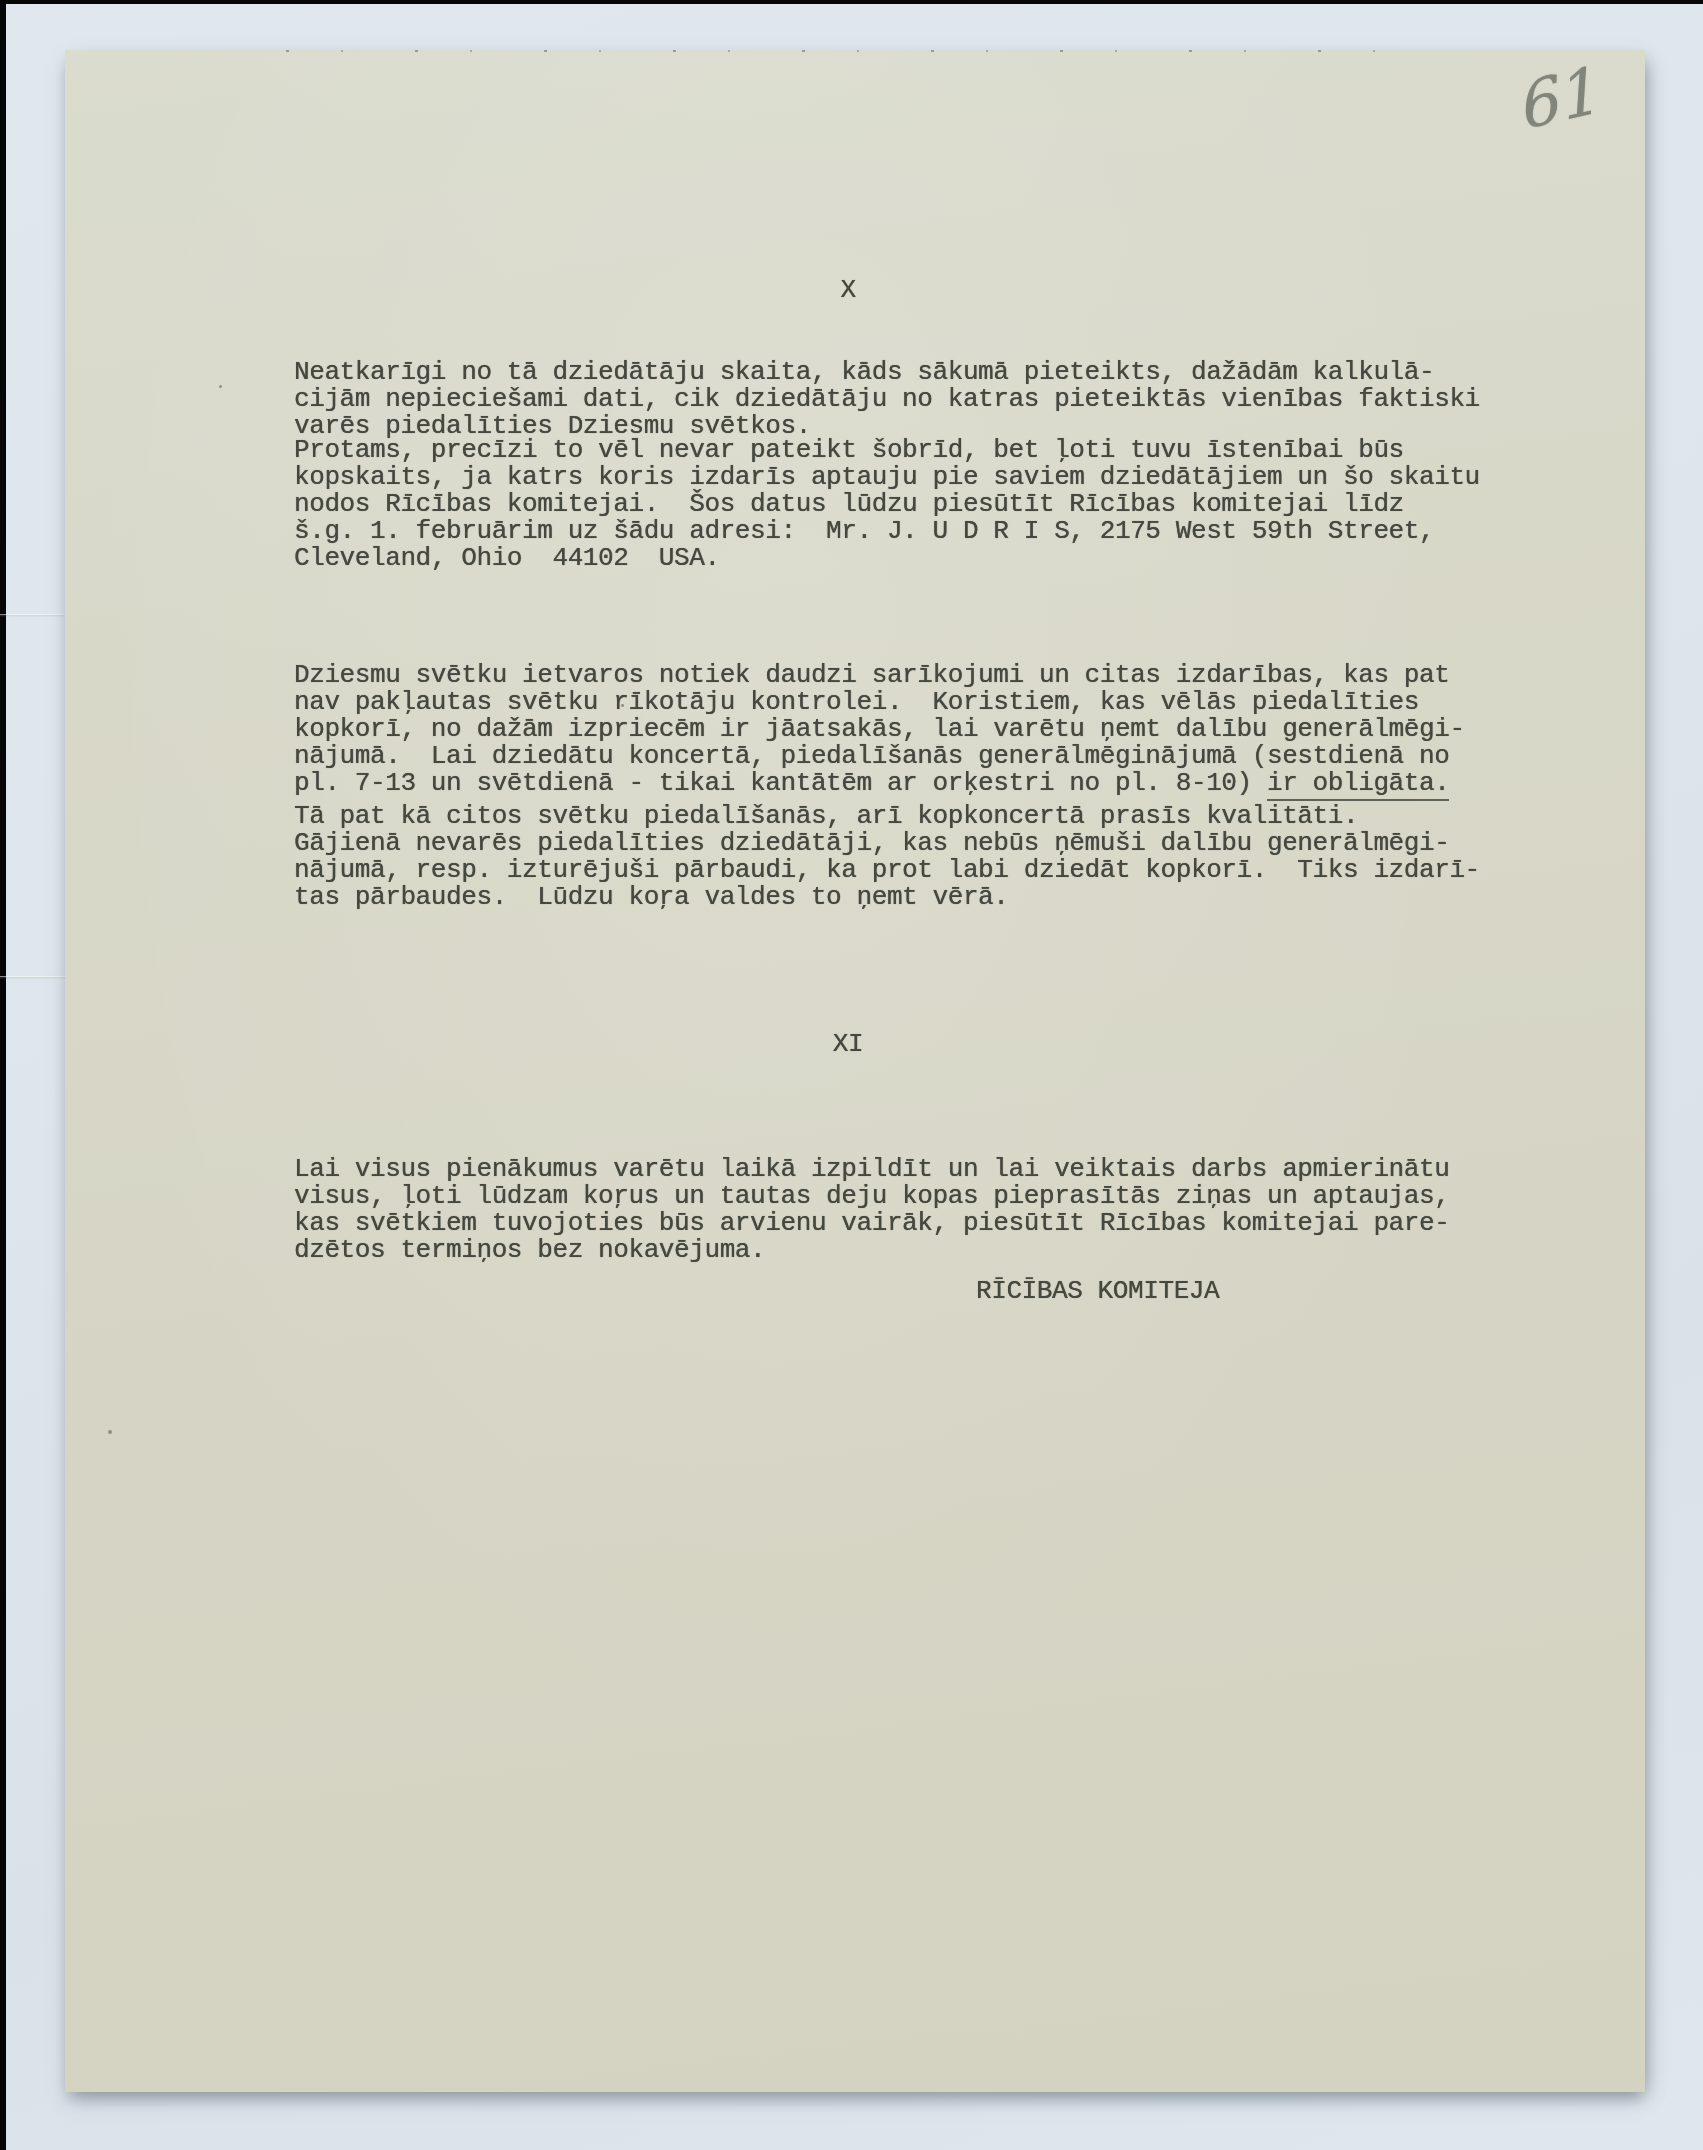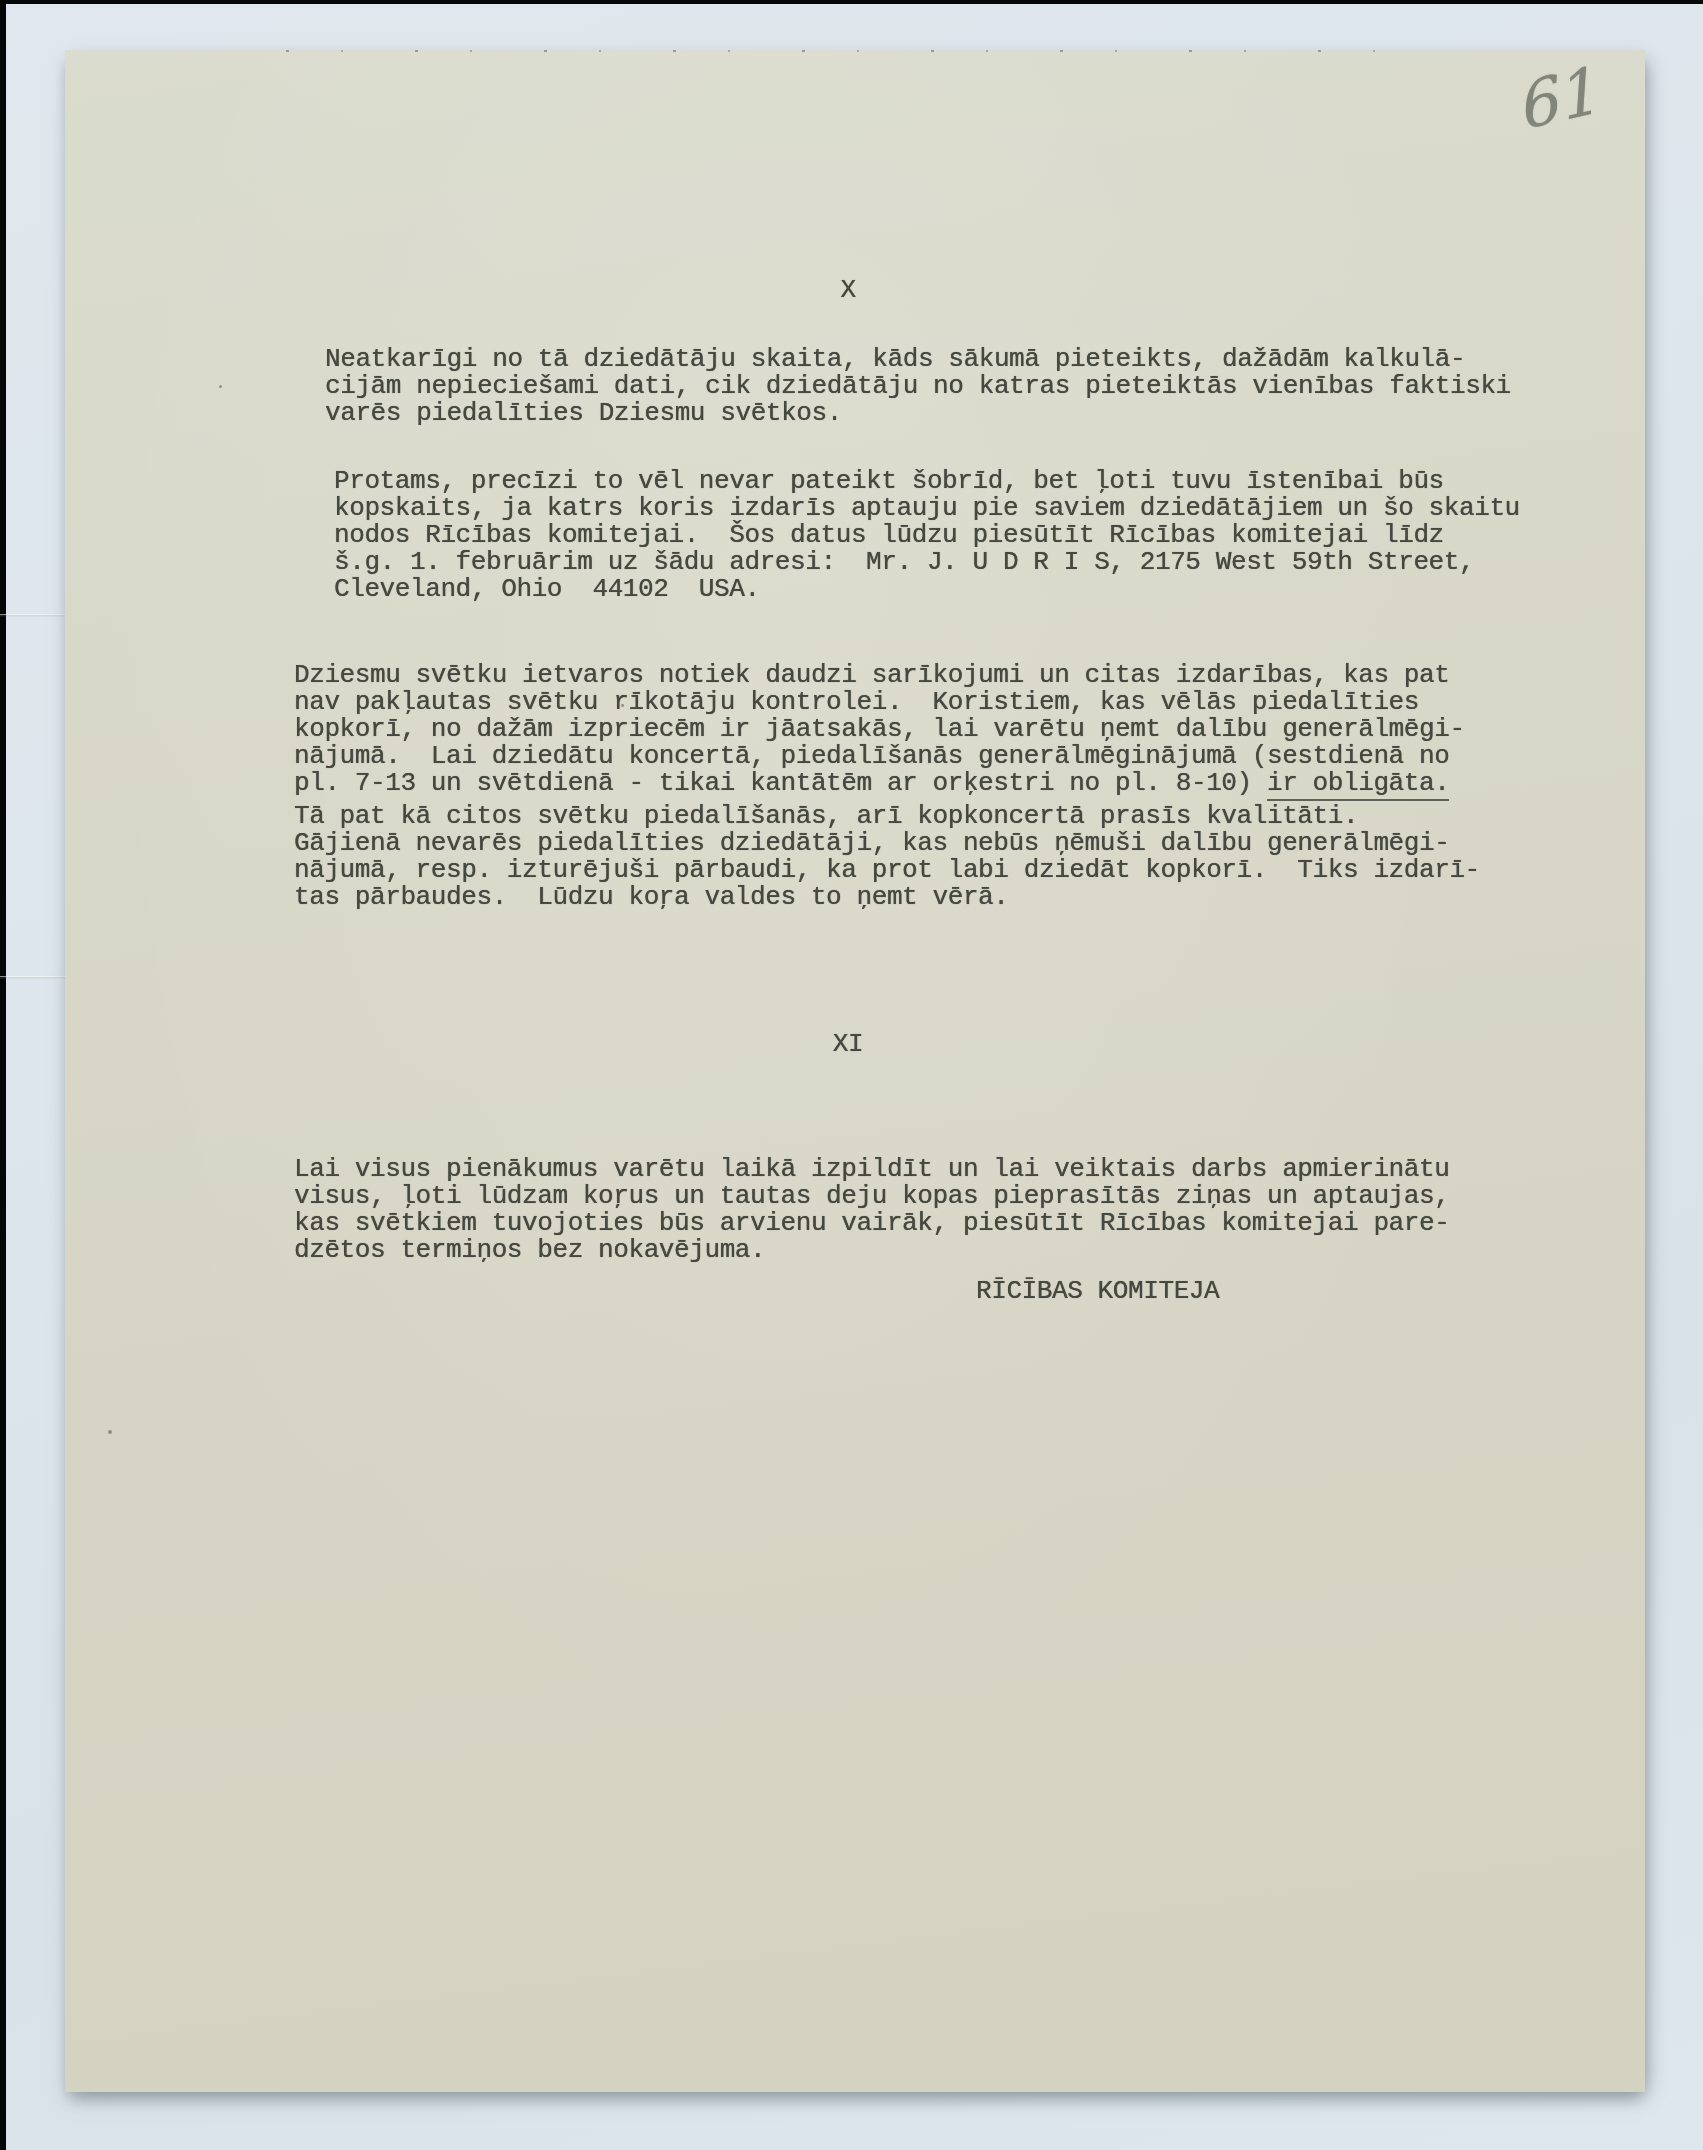--- a/index.html
+++ b/index.html
@@ -66,25 +66,25 @@
   <div class="crease" style="top:976px;width:68px;"></div>
 
   <div class="paper">
 
     <div class="paper-edge-artifacts"></div>
 
     <div class="pencil">61</div>
 
     <div class="type heading" style="top:227px;">X</div>
 
-    <div class="type para" style="top:296px;margin-left:31px;">Neatkarīgi no tā dziedātāju skaita, kāds sākumā pieteikts, dažādām kalkulā-
+    <div class="type para" style="top:309px;">Neatkarīgi no tā dziedātāju skaita, kāds sākumā pieteikts, dažādām kalkulā-
 cijām nepieciešami dati, cik dziedātāju no katras pieteiktās vienības faktiski
 varēs piedalīties Dziesmu svētkos.</div>
 
-    <div class="type para" style="top:418px;margin-left:40px;">Protams, precīzi to vēl nevar pateikt šobrīd, bet ļoti tuvu īstenībai būs
+    <div class="type para" style="top:387px;">Protams, precīzi to vēl nevar pateikt šobrīd, bet ļoti tuvu īstenībai būs
 kopskaits, ja katrs koris izdarīs aptauju pie saviem dziedātājiem un šo skaitu
 nodos Rīcības komitejai.  Šos datus lūdzu piesūtīt Rīcības komitejai līdz
 š.g. 1. februārim uz šādu adresi:  Mr. J. U D R I S, 2175 West 59th Street,
 Cleveland, Ohio  44102  USA.</div>
 
     <div class="type para" style="top:612px;font-family:Liberation Mono, monospace;"><span>Dziesmu svētku ietvaros notiek daudzi sarīkojumi un citas izdarības, kas pat
 nav pakļautas svētku rīkotāju kontrolei.  Koristiem, kas vēlās piedalīties
 kopkorī, no dažām izpriecēm ir jāatsakās, lai varētu ņemt dalību generālmēgi-
 nājumā.  Lai dziedātu koncertā, piedalīšanās generālmēginājumā (sestdienā no
 pl. 7-13 un svētdienā - tikai kantātēm ar orķestri no pl. 8-10) </span><span class="u">ir obligāta.</span></div>

